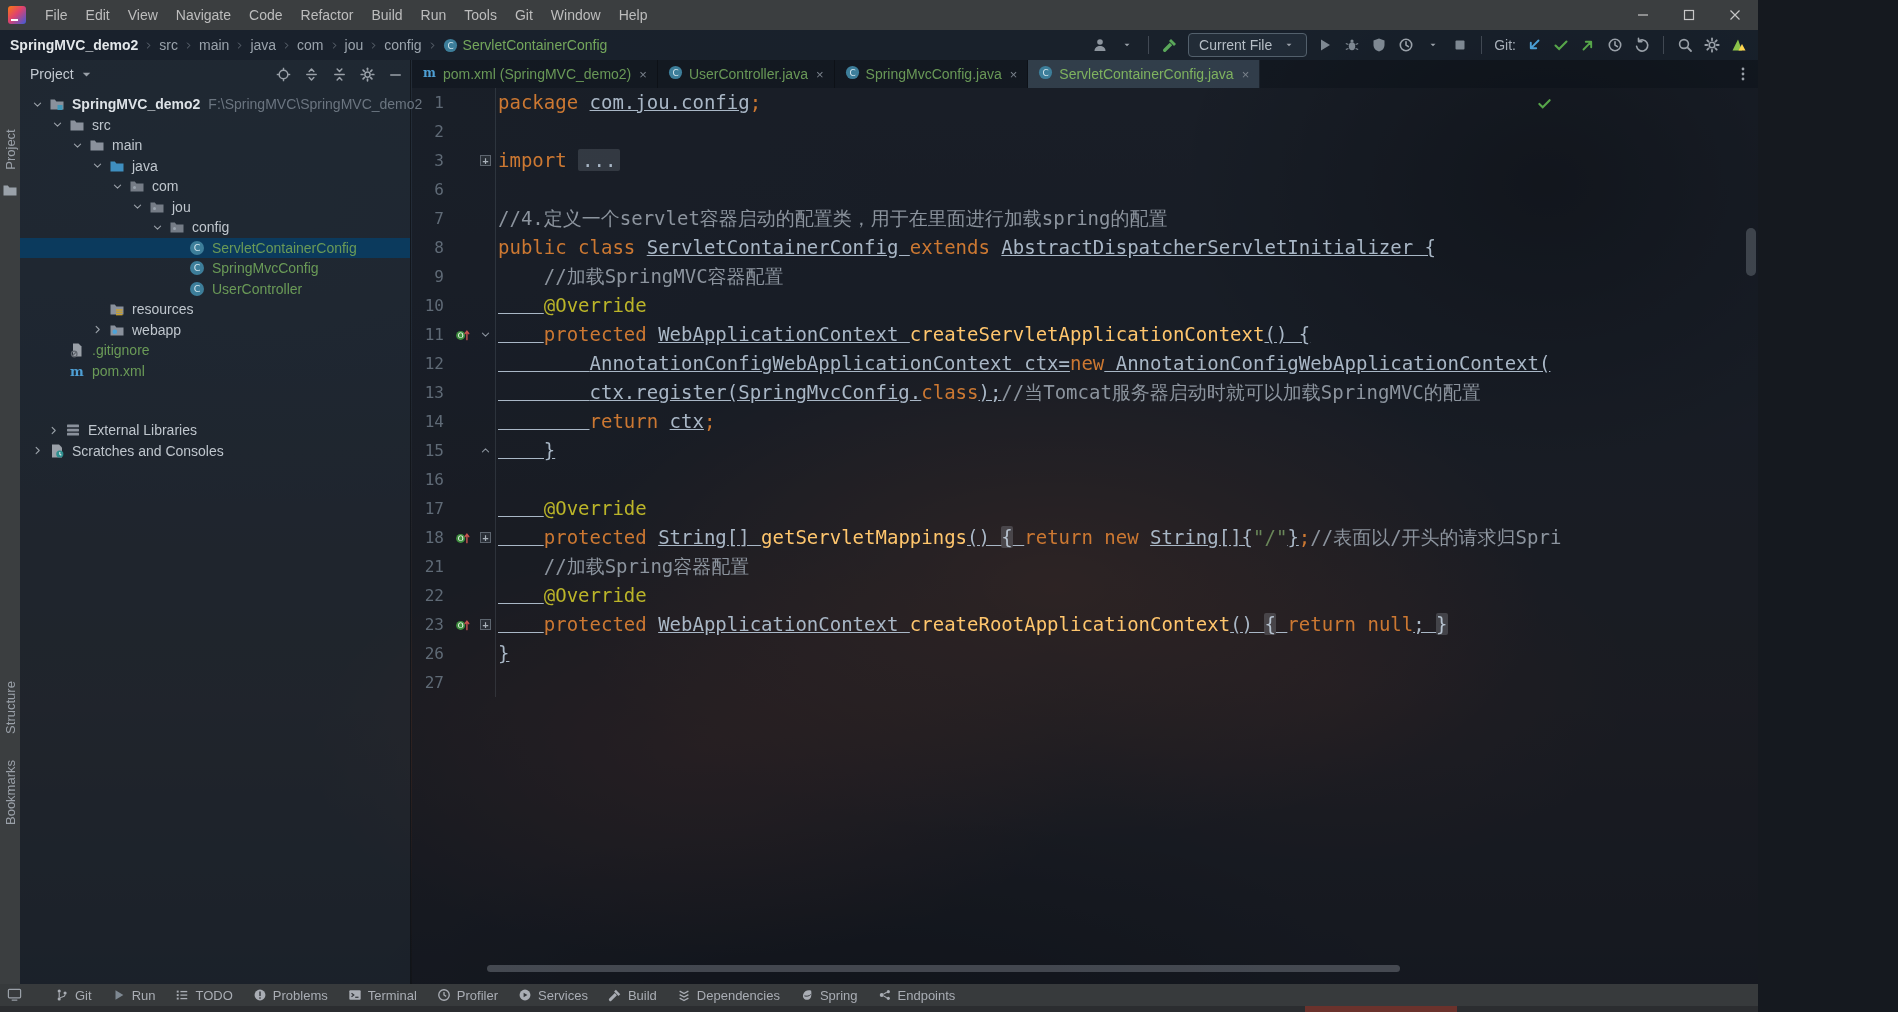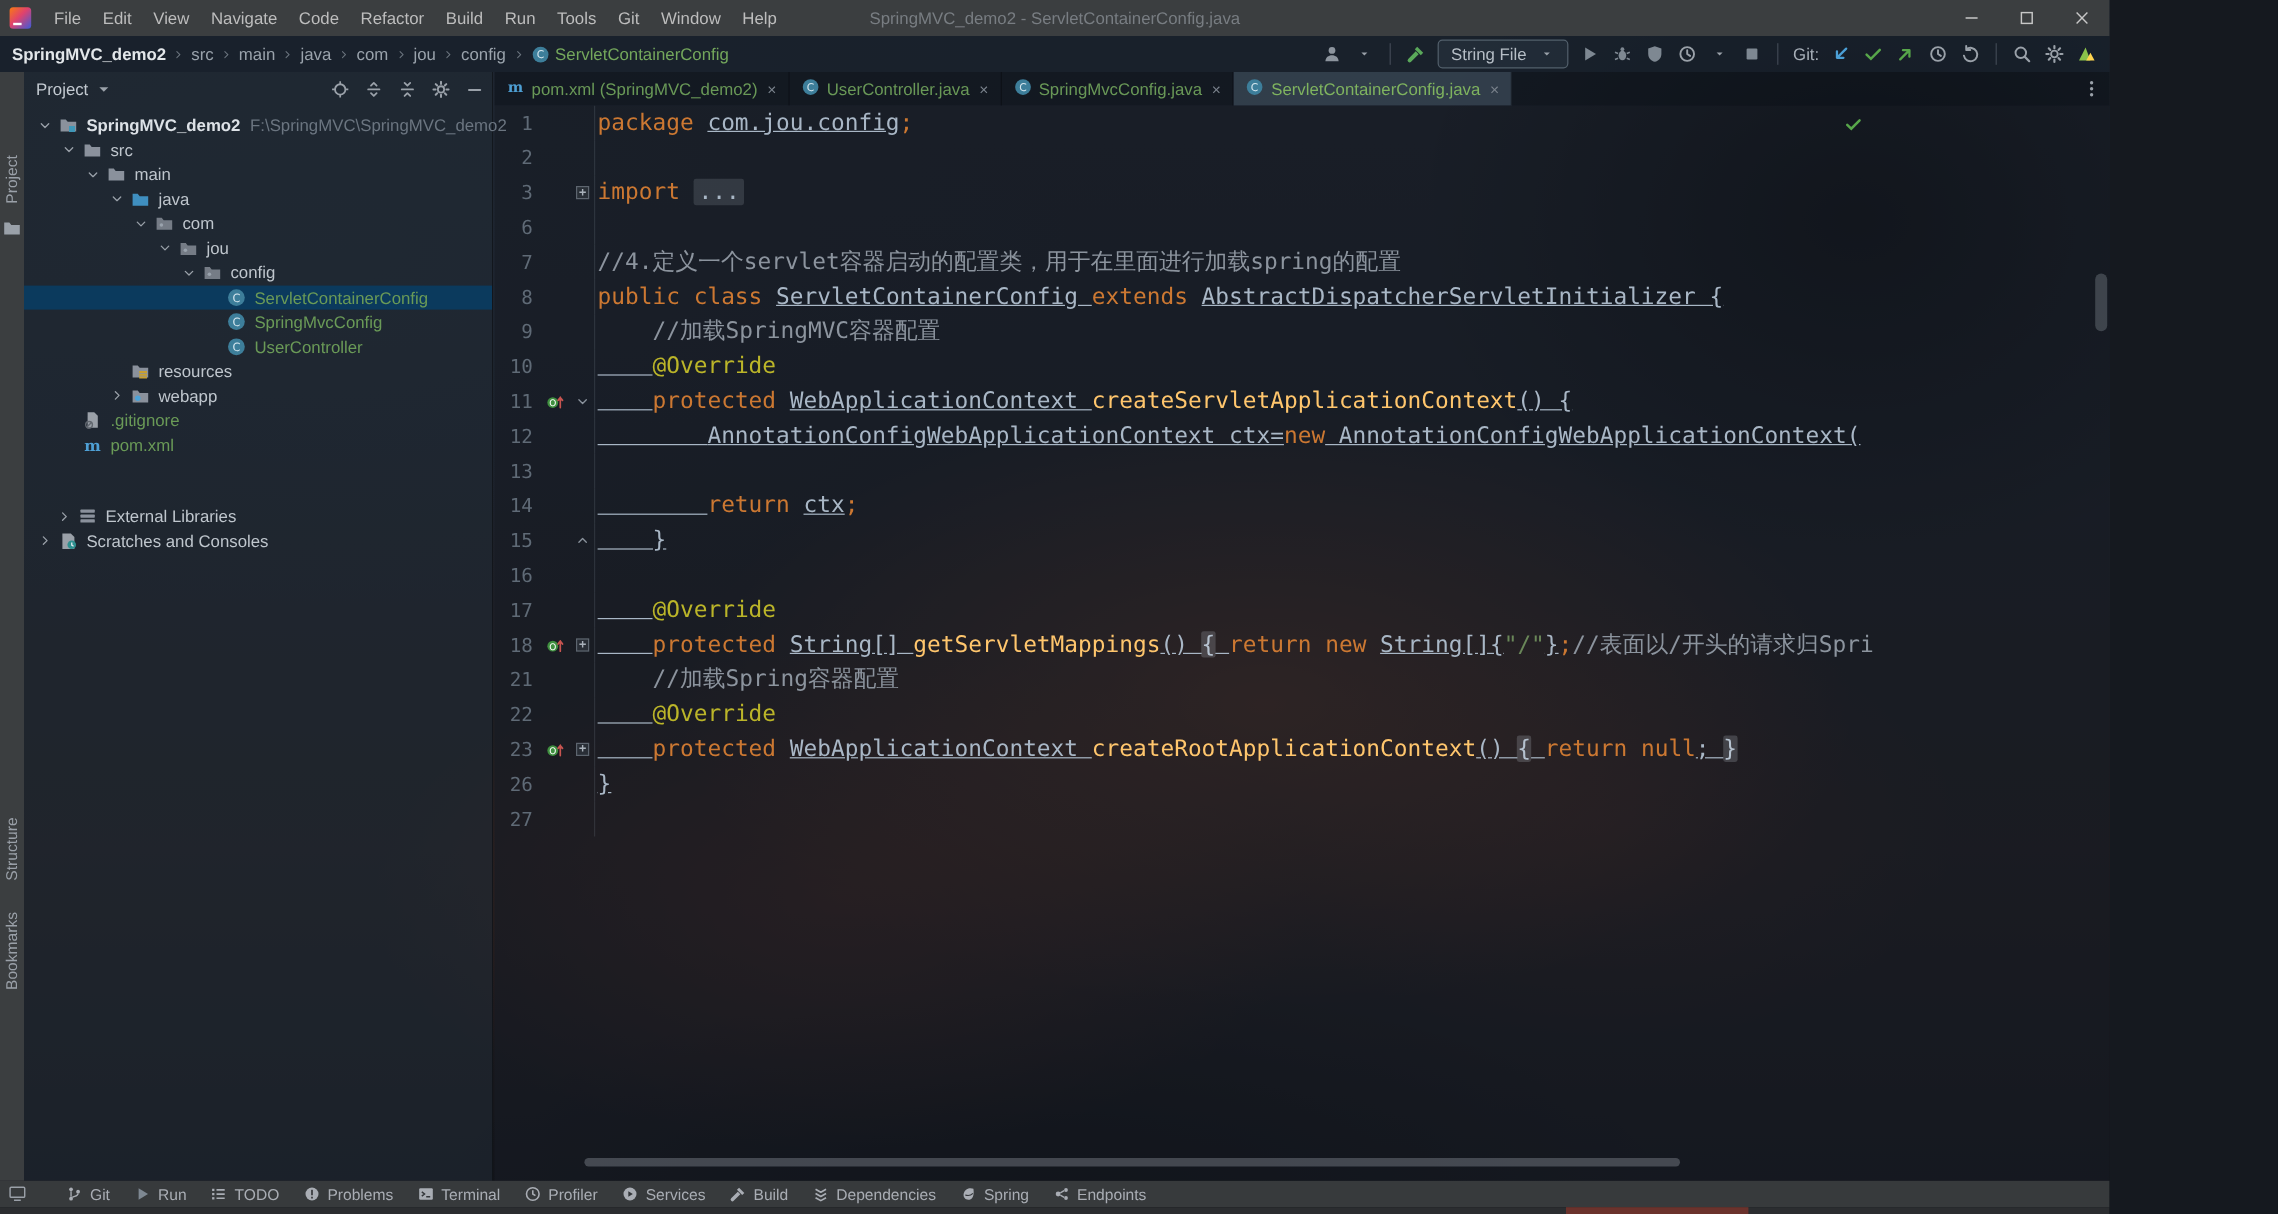--- a/index.html
+++ b/index.html
@@ -125,21 +125,20 @@
         <span class="menu-item">Navigate</span>
         <span class="menu-item">Code</span>
         <span class="menu-item">Refactor</span>
         <span class="menu-item">Build</span>
         <span class="menu-item">Run</span>
         <span class="menu-item">Tools</span>
         <span class="menu-item">Git</span>
         <span class="menu-item">Window</span>
         <span class="menu-item">Help</span>
       </div>
-    <div id="win-title">SpringMVC_demo2 - ServletContainerConfig.java</div>
     <div id="win-controls">
       <div class="win-btn">
           <svg viewBox="0 0 12 12">
             <line x1="1" y1="6" x2="11" y2="6" stroke="currentColor" stroke-width="1.2"></line>
           </svg>
         </div>
       <div class="win-btn">
           <svg viewBox="0 0 12 12">
             <rect x="1.5" y="1.5" width="9" height="9" fill="none" stroke="currentColor" stroke-width="1.2"></rect>
           </svg>
@@ -205,21 +204,21 @@
           </svg>
         </span>
       <span class="tool-divider"></span>
       <span class="tool-ic" style="color: rgb(154, 161, 169);">
           <svg viewBox="0 0 16 16" fill="#5aa85a">
             <path d="M9 2l5 5-2 2-5-5z"></path>
             <path d="M7.8 5.8l2.4 2.4-6.3 6.3a1.6 1.6 0 0 1-2.4-2.4z"></path>
           </svg>
         </span>
       <div id="run-combo">
-        <span>String File</span>
+        <span>Current File</span>
         <span class="tool-ic dd-arrow" style="color: rgb(154, 161, 169);">
             <svg viewBox="0 0 16 16">
               <path d="M4 6l4 4 4-4" fill="#9aa1a9"></path>
             </svg>
           </span>
       </div>
       <span class="tool-ic" style="color: rgb(154, 161, 169);">
           <svg viewBox="0 0 16 16">
             <path d="M4 2.5v11l9-5.5z" fill="#7e8892"></path>
           </svg>
@@ -638,21 +637,21 @@
           <div class="cline"><span class="lnum">9</span><span class="gmark"></span><span class="foldcol"></span><span class="ctext"><span class="tk-cm">    //加载SpringMVC容器配置</span></span></div>
           <div class="cline"><span class="lnum">10</span><span class="gmark"></span><span class="foldcol"></span><span class="ctext"><span class="tk-df">    </span><span class="tk-an">@Override</span></span></div>
           <div class="cline"><span class="lnum">11</span><span class="gmark"><svg viewBox="0 0 16 16">
                 <circle cx="6" cy="9" r="4.8" fill="#3f8f3f"></circle>
                 <text x="6" y="12" font-size="8" text-anchor="middle" fill="#fff" font-family="DejaVu Sans, sans-serif">O</text>
                 <path d="M12.7 13.5V4.5M12.7 4.5l-2 2.6M12.7 4.5l2 2.6" fill="none" stroke="#c75450" stroke-width="1.5" stroke-linecap="round"></path>
               </svg></span><span class="foldcol"><svg viewBox="0 0 16 16">
                 <path d="M3.5 6l4.5 4.5L12.5 6" fill="none" stroke="currentColor" stroke-width="1.6" stroke-linecap="round" stroke-linejoin="round"></path>
               </svg></span><span class="ctext"><span class="tk-df">    </span><span class="tk-kw">protected </span><span class="tk-df">WebApplicationContext </span><span class="tk-mt">createServletApplicationContext</span><span class="tk-df">() {</span></span></div>
           <div class="cline"><span class="lnum">12</span><span class="gmark"></span><span class="foldcol"></span><span class="ctext"><span class="tk-df">        </span><span class="tk-df">AnnotationConfigWebApplicationContext ctx=</span><span class="tk-kw">new</span><span class="tk-df"> AnnotationConfigWebApplicationContext(</span></span></div>
-          <div class="cline"><span class="lnum">13</span><span class="gmark"></span><span class="foldcol"></span></div>
+          <div class="cline"><span class="lnum">13</span><span class="gmark"></span><span class="foldcol"></span><span class="ctext"><span class="tk-df">        </span><span class="tk-df">ctx.register(SpringMvcConfig.</span><span class="tk-kw">class</span><span class="tk-df">);</span><span class="tk-cm">//当Tomcat服务器启动时就可以加载SpringMVC的配置</span></span></div>
           <div class="cline"><span class="lnum">14</span><span class="gmark"></span><span class="foldcol"></span><span class="ctext"><span class="tk-df">        </span><span class="tk-kw">return </span><span class="tk-df">ctx</span><span class="tk-kw">;</span></span></div>
           <div class="cline"><span class="lnum">15</span><span class="gmark"></span><span class="foldcol"><svg viewBox="0 0 16 16">
                 <path d="M3.5 10L8 5.5 12.5 10" fill="none" stroke="currentColor" stroke-width="1.6" stroke-linecap="round" stroke-linejoin="round"></path>
               </svg></span><span class="ctext"><span class="tk-df">    }</span></span></div>
           <div class="cline"><span class="lnum">16</span><span class="gmark"></span><span class="foldcol"></span></div>
           <div class="cline"><span class="lnum">17</span><span class="gmark"></span><span class="foldcol"></span><span class="ctext"><span class="tk-df">    </span><span class="tk-an">@Override</span></span></div>
           <div class="cline"><span class="lnum">18</span><span class="gmark"><svg viewBox="0 0 16 16">
                 <circle cx="6" cy="9" r="4.8" fill="#3f8f3f"></circle>
                 <text x="6" y="12" font-size="8" text-anchor="middle" fill="#fff" font-family="DejaVu Sans, sans-serif">O</text>
                 <path d="M12.7 13.5V4.5M12.7 4.5l-2 2.6M12.7 4.5l2 2.6" fill="none" stroke="#c75450" stroke-width="1.5" stroke-linecap="round"></path>

